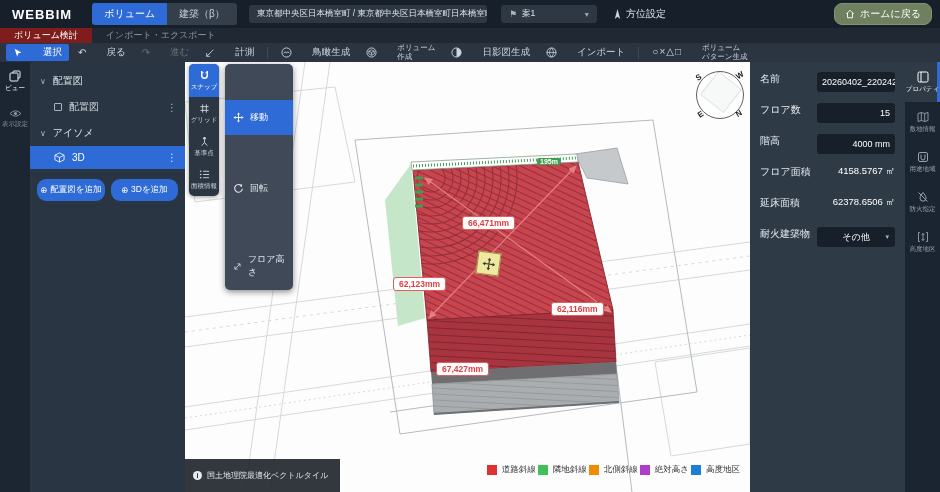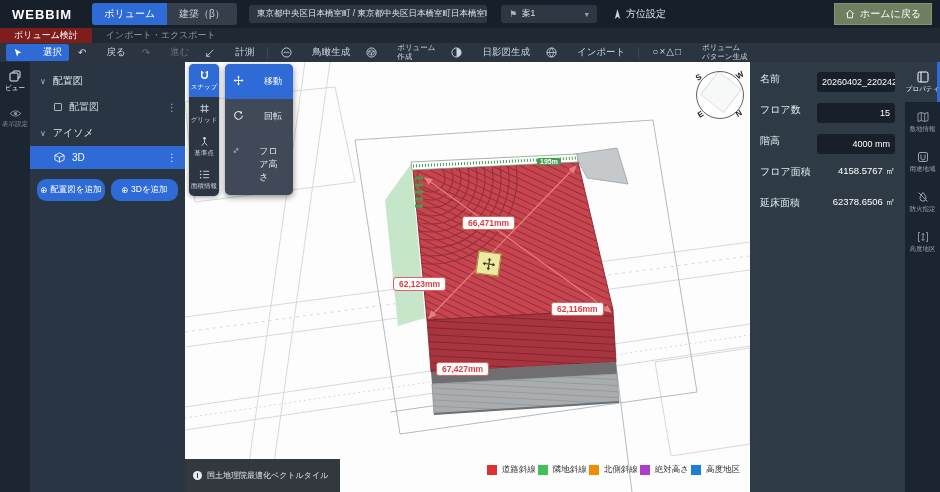--- a/index.html
+++ b/index.html
@@ -13,21 +13,21 @@
   .seg { display:flex; border-radius:3px; overflow:hidden; margin-right:12px; flex:none; }
   .seg-btn { font-size:10px; padding:4px 12px; background:#353f4c; color:#c7cfd8; white-space:nowrap; }
   .seg-btn.active { background:#2e6bd6; color:#fff; }
   .dd { height:18px; background:#2e3845; border-radius:3px; display:flex; align-items:center; gap:6px;
         padding:0 8px; font-size:8.5px; color:#dde4ea; white-space:nowrap; }
   .dd .chev { color:#9aa5b1; font-size:8px; }
   .addr { max-width:238px; overflow:hidden; margin-right:14px; }
   .plan { width:96px; justify-content:space-between; margin-right:16px; }
   .flag { color:#aab4bf; font-size:9px; }
   .houi { display:flex; align-items:center; gap:4px; font-size:10px; color:#dfe5ea; }
-  .home-btn { margin-left:auto; background:#6e8060; border:1px solid #83956f; color:#fff; border-radius:0;
+  .home-btn { margin-left:auto; background:#6e8060; border:1px solid #83956f; color:#fff; border-radius:8px;
         padding:3px 10px; font-size:10px; display:flex; align-items:center; gap:5px; white-space:nowrap; }
 
   
   .tabrow { height:15px; flex:none; background:#1f2833; display:flex; align-items:stretch; }
   .tab { font-size:9px; padding:1px 14px; display:flex; align-items:center; color:#8e99a6; white-space:nowrap; }
   .tab.active { background:#7f1d1d; color:#fff; }
 
   
   .toolbar { height:19px; flex:none; background:#2b3541; display:flex; align-items:center; padding-left:6px; gap:2px; }
   .tb { display:flex; align-items:center; gap:20px; padding:2px 7px; border-radius:2px; font-size:9.5px;
@@ -69,21 +69,21 @@
         padding:0 3px; border-radius:2px; }
 
   .snapbar { position:absolute; left:4px; top:2px; width:30px; background:#2b3642; border-radius:5px;
         box-shadow:0 1px 4px rgba(0,0,0,.4); display:flex; flex-direction:column; overflow:hidden; }
   .snap-item { display:flex; flex-direction:column; align-items:center; gap:2px; padding:6px 1px 5px;
         font-size:6.5px; color:#cfd6dd; }
   .snap-item.active { background:#2e6bd6; color:#fff; }
 
   .ctxmenu { position:absolute; left:40px; top:2px; width:68px; background:#3f4957; border-radius:5px;
         box-shadow:0 2px 6px rgba(0,0,0,.45); overflow:hidden; }
-  .ctx-item { display:flex; align-items:flex-start; gap:20px; padding:11px 8px; font-size:9px; color:#e3e9ee; }
+  .ctx-item { display:flex; align-items:center; gap:6px; padding:11px 8px; font-size:9px; color:#e3e9ee;margin-top:36px; }
   .ctx-item.active { background:#2e6bd6; color:#fff; }
 
   .compass { position:absolute; left:506px; top:4px; width:58px; height:58px; }
   .cube { position:absolute; left:15px; top:11px; width:30px; height:30px; background:#eef0f0;
         border:1px solid #b9bdbf; transform:rotate(38deg); }
   .cring { position:absolute; inset:5px; border:1.5px solid #5c6164; border-radius:50%;
         background:rgba(255,255,255,.55); }
   .cdir { position:absolute; font-size:8px; font-weight:bold; color:#1c1c1c; transform:rotate(-32deg); }
   .cd-s { left:5px; top:7px; } .cd-w { left:45px; top:5px; } .cd-e { left:7px; top:44px; } .cd-n { left:45px; top:43px; }
 
@@ -478,20 +478,27 @@
         <div class="pinput num">4000 mm</div>
       </div>
       <div class="prow">
         <span class="plabel">フロア面積</span>
         <span class="pvalue">4158.5767 ㎡</span>
       </div>
       <div class="prow">
         <span class="plabel">延床面積</span>
         <span class="pvalue">62378.6506 ㎡</span>
       </div>
+      <div class="prow">
+        <span class="plabel">耐火建築物</span>
+        <div class="pselect">
+          <span>その他</span>
+          <span class="chev">▾</span>
+        </div>
+      </div>
     </div>
 
     <div class="right-rail">
       <div class="rtab active">
         <svg class="i" width="12" height="12" viewBox="0 0 12 12">
             <rect x="1" y="1" width="10" height="10" rx="1.5" fill="none" stroke="currentColor"></rect>
             <path d="M4 1 V11" stroke="currentColor"></path>
           </svg>
         <span>プロパティ</span>
       </div>

